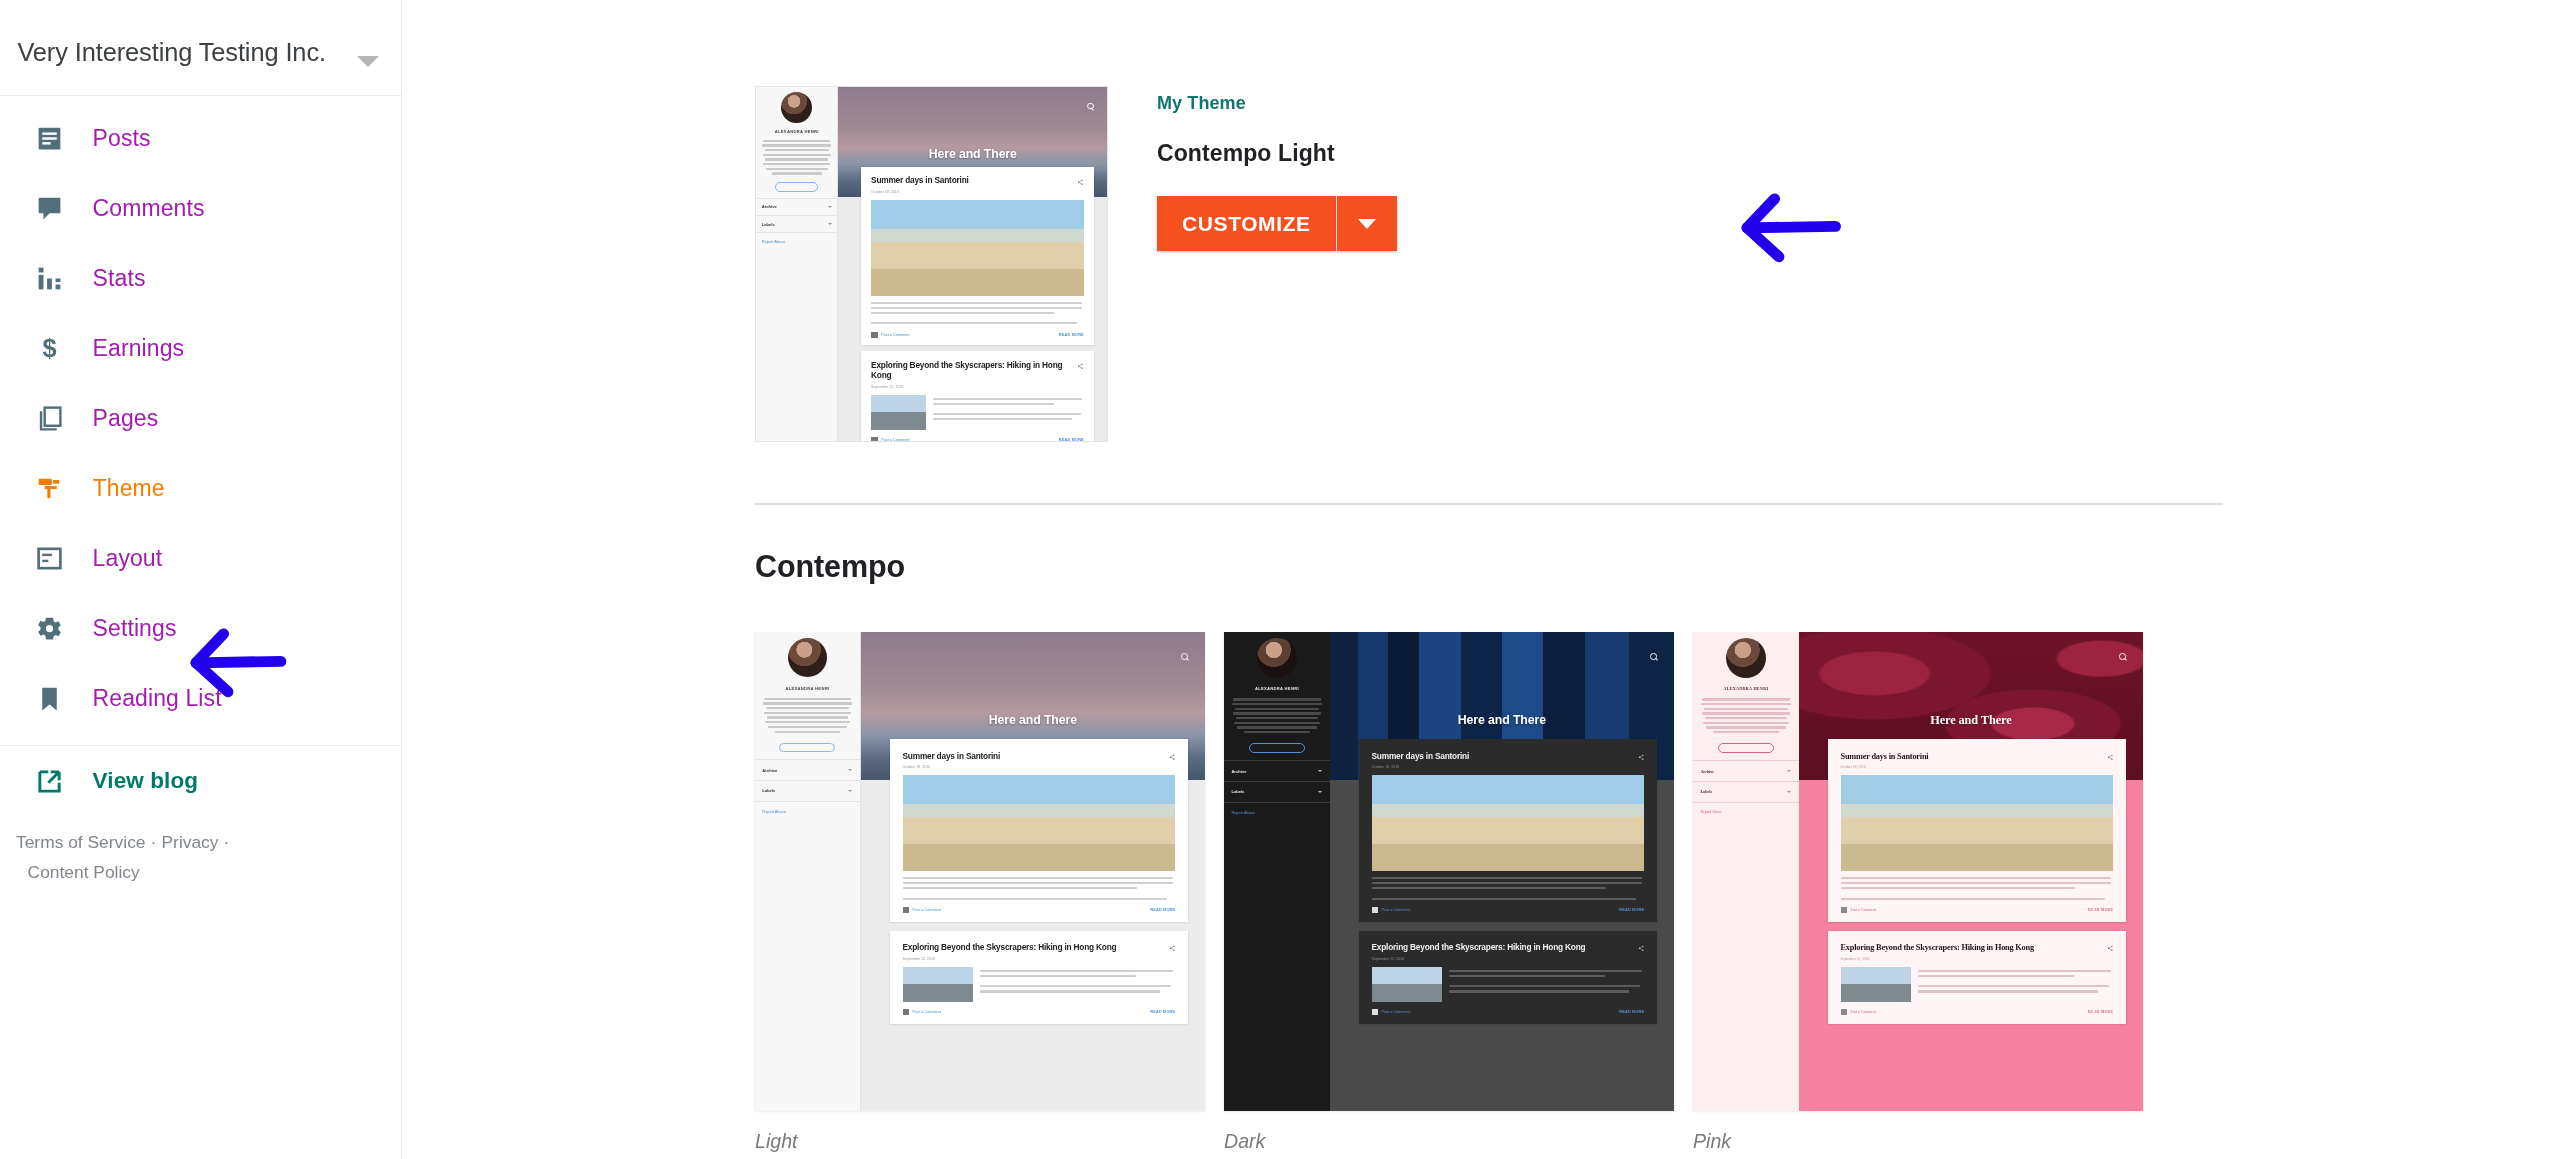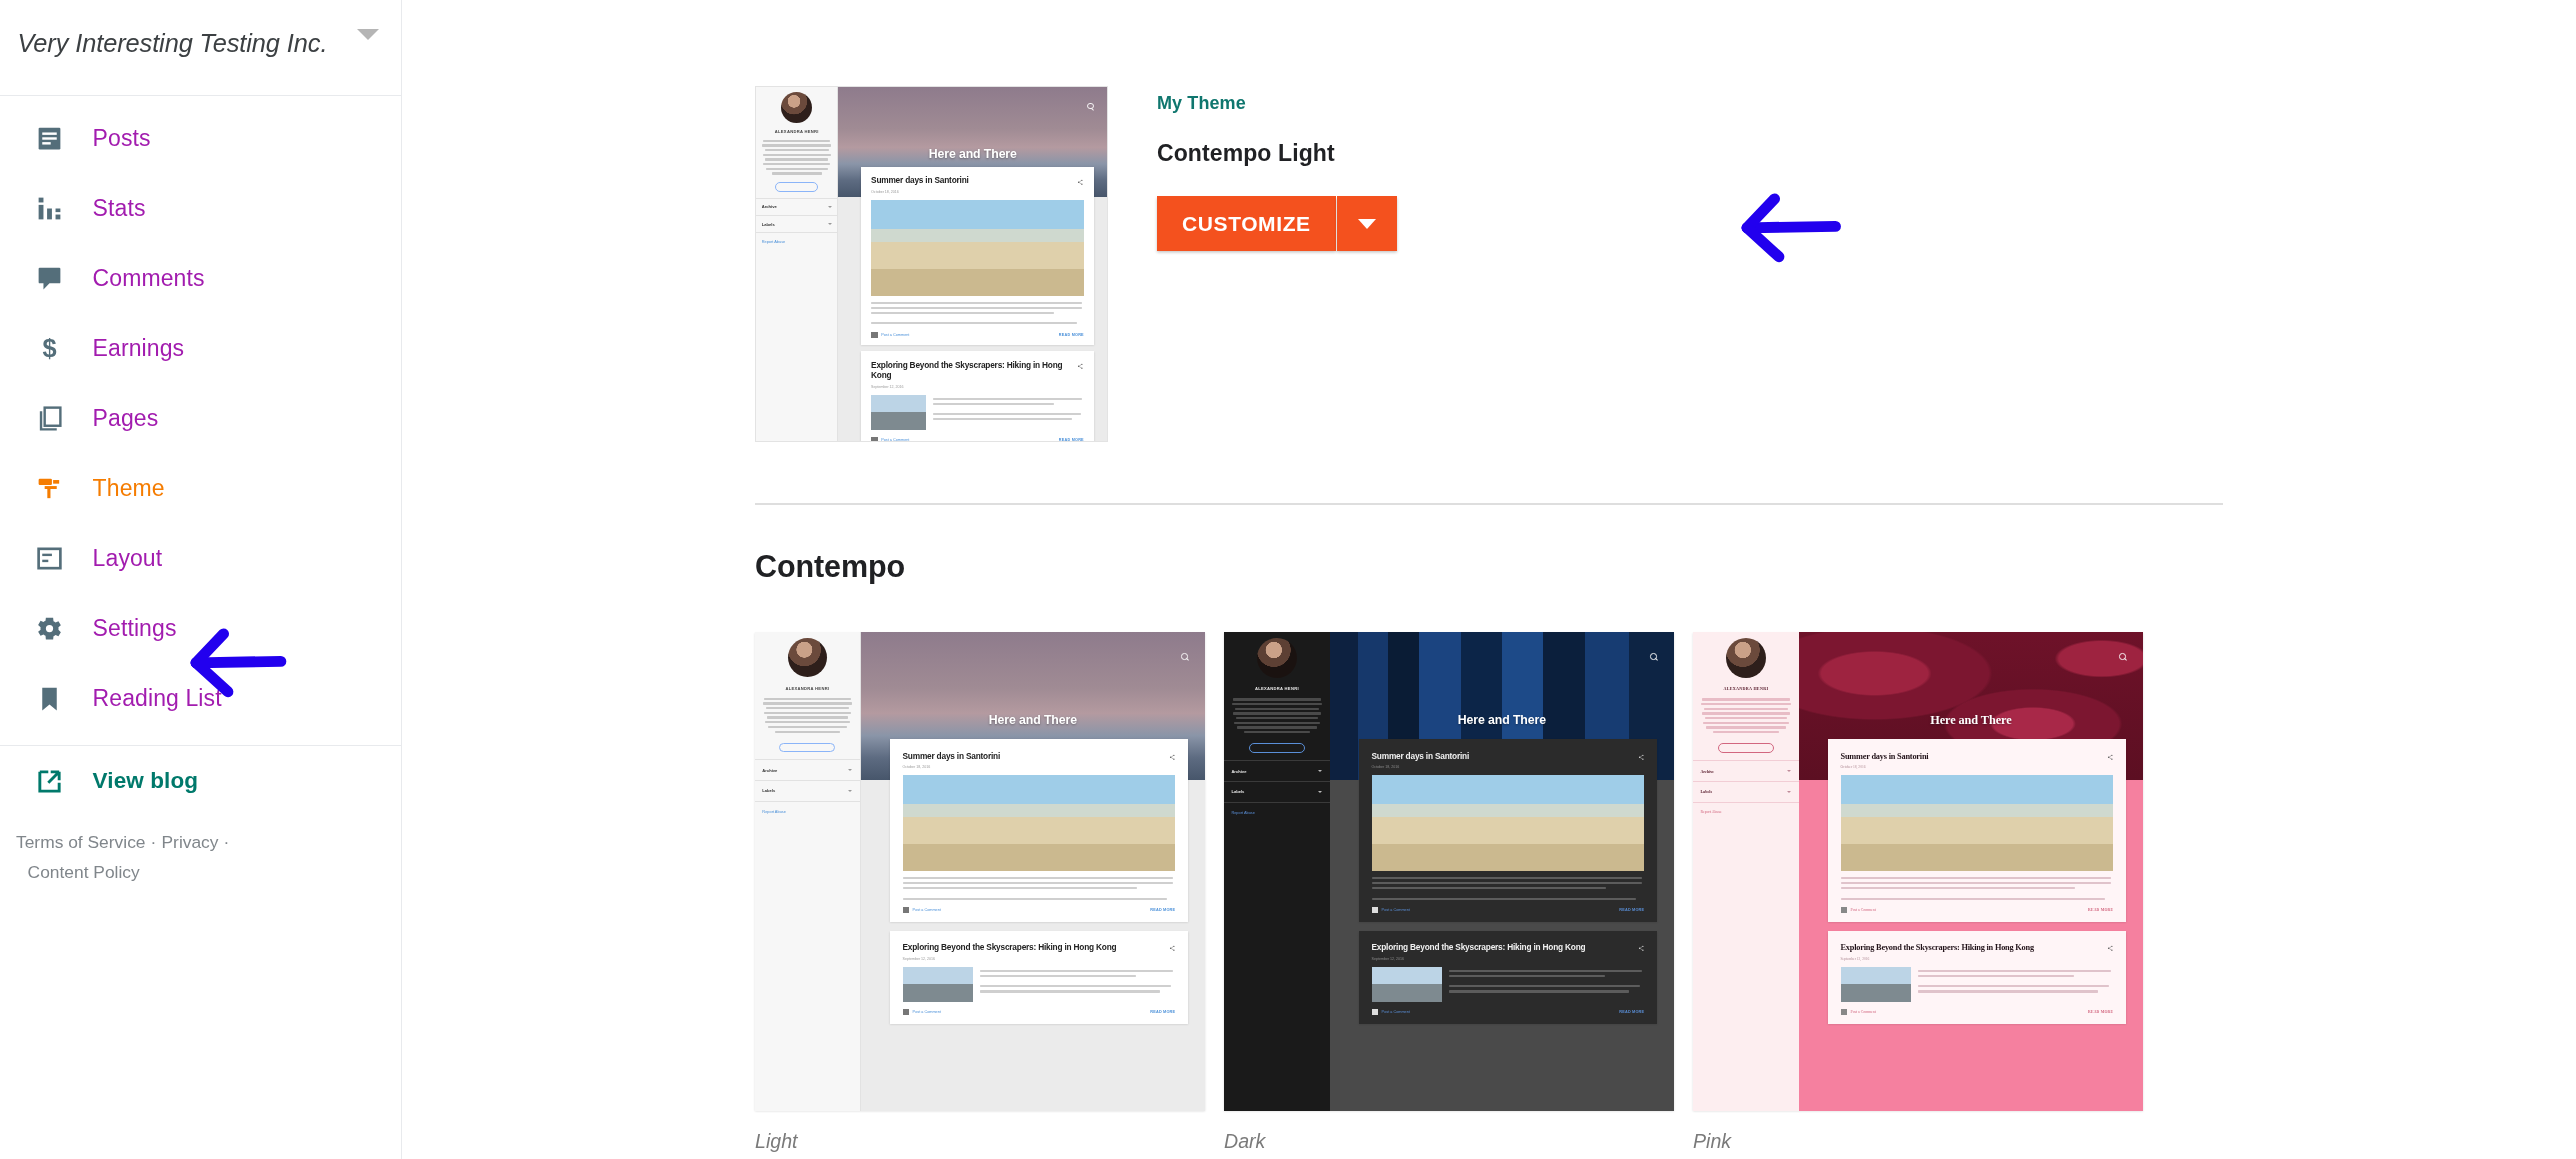--- a/index.html
+++ b/index.html
@@ -14,24 +14,23 @@
   .app { display:flex; width:2576px; height:1160px; }
 
   
   .sidebar {
     width:402px; height:1160px; flex:0 0 402px;
     border-right:1.5px solid #e8eaed;
     background:#fff;
     position:relative;
   }
   .blog-selector {
-    display:flex; align-items:flex-start;
+    display:flex; align-items:flex-end;
     padding:29px 22px 0 17.4px;
     height:67px;
-    font-style:italic;
   }
   .blog-name {
     font-size:25.4px; color:#3c4043; letter-spacing:-0.1px;
     white-space:nowrap; overflow:hidden; text-overflow:ellipsis;
     flex:1;
   }
   .caret-down {
     width:0; height:0; margin-left:10.2px; flex:0 0 auto;
     border-left:11px solid transparent;
     border-right:11px solid transparent;
@@ -275,42 +274,42 @@
       <div class="nav-item">
         <span class="nav-icon">
           <svg width="29" height="29" viewBox="0 0 24 24" fill="#546E7A">
               <path d="M4 3h16a1 1 0 011 1v16a1 1 0 01-1 1H4a1 1 0 01-1-1V4a1 1 0 011-1z" fill="#546E7A"></path>
               <rect x="6" y="7" width="12" height="2" fill="#fff"></rect>
               <rect x="6" y="11" width="12" height="2" fill="#fff"></rect>
               <rect x="6" y="15" width="7" height="2" fill="#fff"></rect>
             </svg>
         </span>
         <span class="nav-label">Posts</span>
+      </div>
+
+      <div class="nav-item">
+        <span class="nav-icon">
+          <svg width="29" height="29" viewBox="0 0 24 24" fill="#546E7A">
+              <path d="M4 3h16a1 1 0 011 1v11a1 1 0 01-1 1h-8l-5 5v-5H4a1 1 0 01-1-1V4a1 1 0 011-1z"></path>
+            </svg>
+        </span>
+        <span class="nav-label">Comments</span>
       </div>
 
       <div class="nav-item">
         <span class="nav-icon">
           <svg width="29" height="29" viewBox="0 0 24 24" fill="#546E7A">
               <rect x="3" y="9" width="4" height="12"></rect>
               <rect x="3" y="3" width="4" height="4"></rect>
               <rect x="10" y="12" width="4" height="9"></rect>
               <rect x="17" y="17" width="4" height="4"></rect>
               <rect x="17" y="12" width="4" height="3"></rect>
             </svg>
         </span>
         <span class="nav-label">Stats</span>
-      </div>
-
-      <div class="nav-item">
-        <span class="nav-icon">
-          <svg width="29" height="29" viewBox="0 0 24 24" fill="#546E7A">
-              <path d="M4 3h16a1 1 0 011 1v11a1 1 0 01-1 1h-8l-5 5v-5H4a1 1 0 01-1-1V4a1 1 0 011-1z"></path>
-            </svg>
-        </span>
-        <span class="nav-label">Comments</span>
       </div>
 
       <div class="nav-item">
         <span class="nav-icon">
           <svg width="29" height="29" viewBox="0 0 24 24">
               <text x="12" y="19" font-size="21" font-weight="bold" text-anchor="middle" fill="#546E7A" font-family="Liberation Sans, sans-serif">$</text>
             </svg>
         </span>
         <span class="nav-label">Earnings</span>
       </div>

